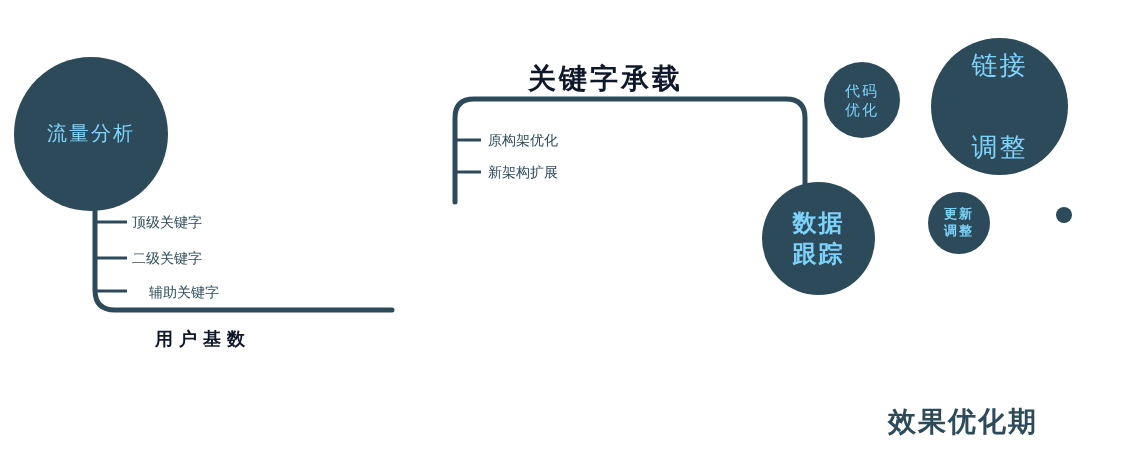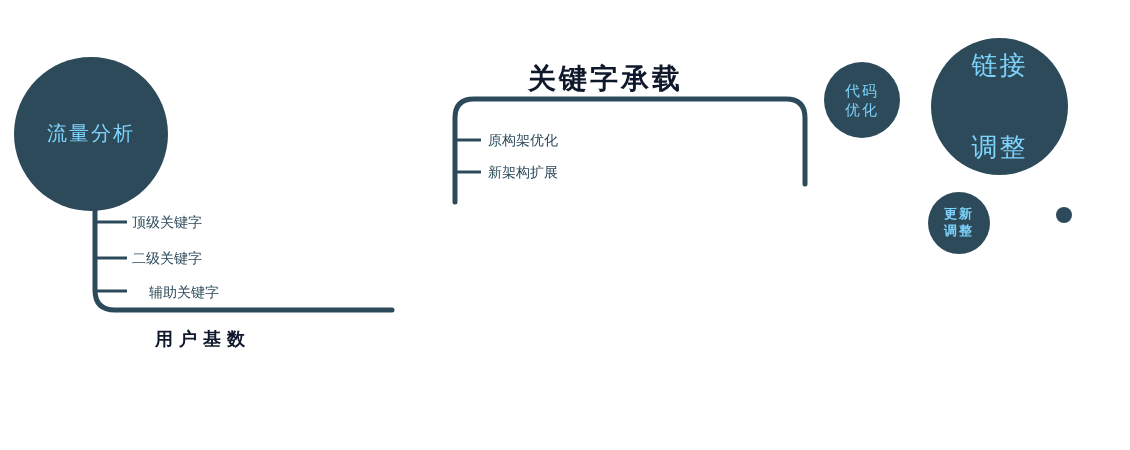--- a/index.html
+++ b/index.html
@@ -84,20 +84,24 @@
     <path d="M 455 202 L 455 118 Q 455 99 474 99 L 786 99 Q 805 99 805 118 L 805 184" fill="none" stroke="#2d4a5a" stroke-width="5" stroke-linecap="round"></path>
     <path d="M 455 140 L 481 140" fill="none" stroke="#2d4a5a" stroke-width="3"></path>
     <path d="M 455 172 L 481 172" fill="none" stroke="#2d4a5a" stroke-width="3"></path>
   </svg>
 
   <div class="circle c-traffic">
     <span>流量分析</span>
   </div>
 
 
+  <div class="circle c-tracking">
+    <span>数据</span>
+    <span>跟踪</span>
+  </div>
 
   <div class="circle c-code">
     <span>代码</span>
     <span>优化</span>
   </div>
 
   <div class="circle c-link">
     <span>链接</span>
     <span>调整</span>
   </div>
@@ -113,14 +117,15 @@
   <div class="branch-label bl-t0">顶级关键字</div>
   <div class="branch-label bl-t1">二级关键字</div>
   <div class="branch-label bl-t2">辅助关键字</div>
 
   <div class="branch-label bl-s0">原构架优化</div>
   <div class="branch-label bl-s1">新架构扩展</div>
 
   <div class="edge-label lbl-user-base">用户基数</div>
   <div class="edge-label lbl-keyword-carry">关键字承载</div>
 
+  <div class="footer-label">效果优化期</div>
 
 </div>
 
 </body></html>

